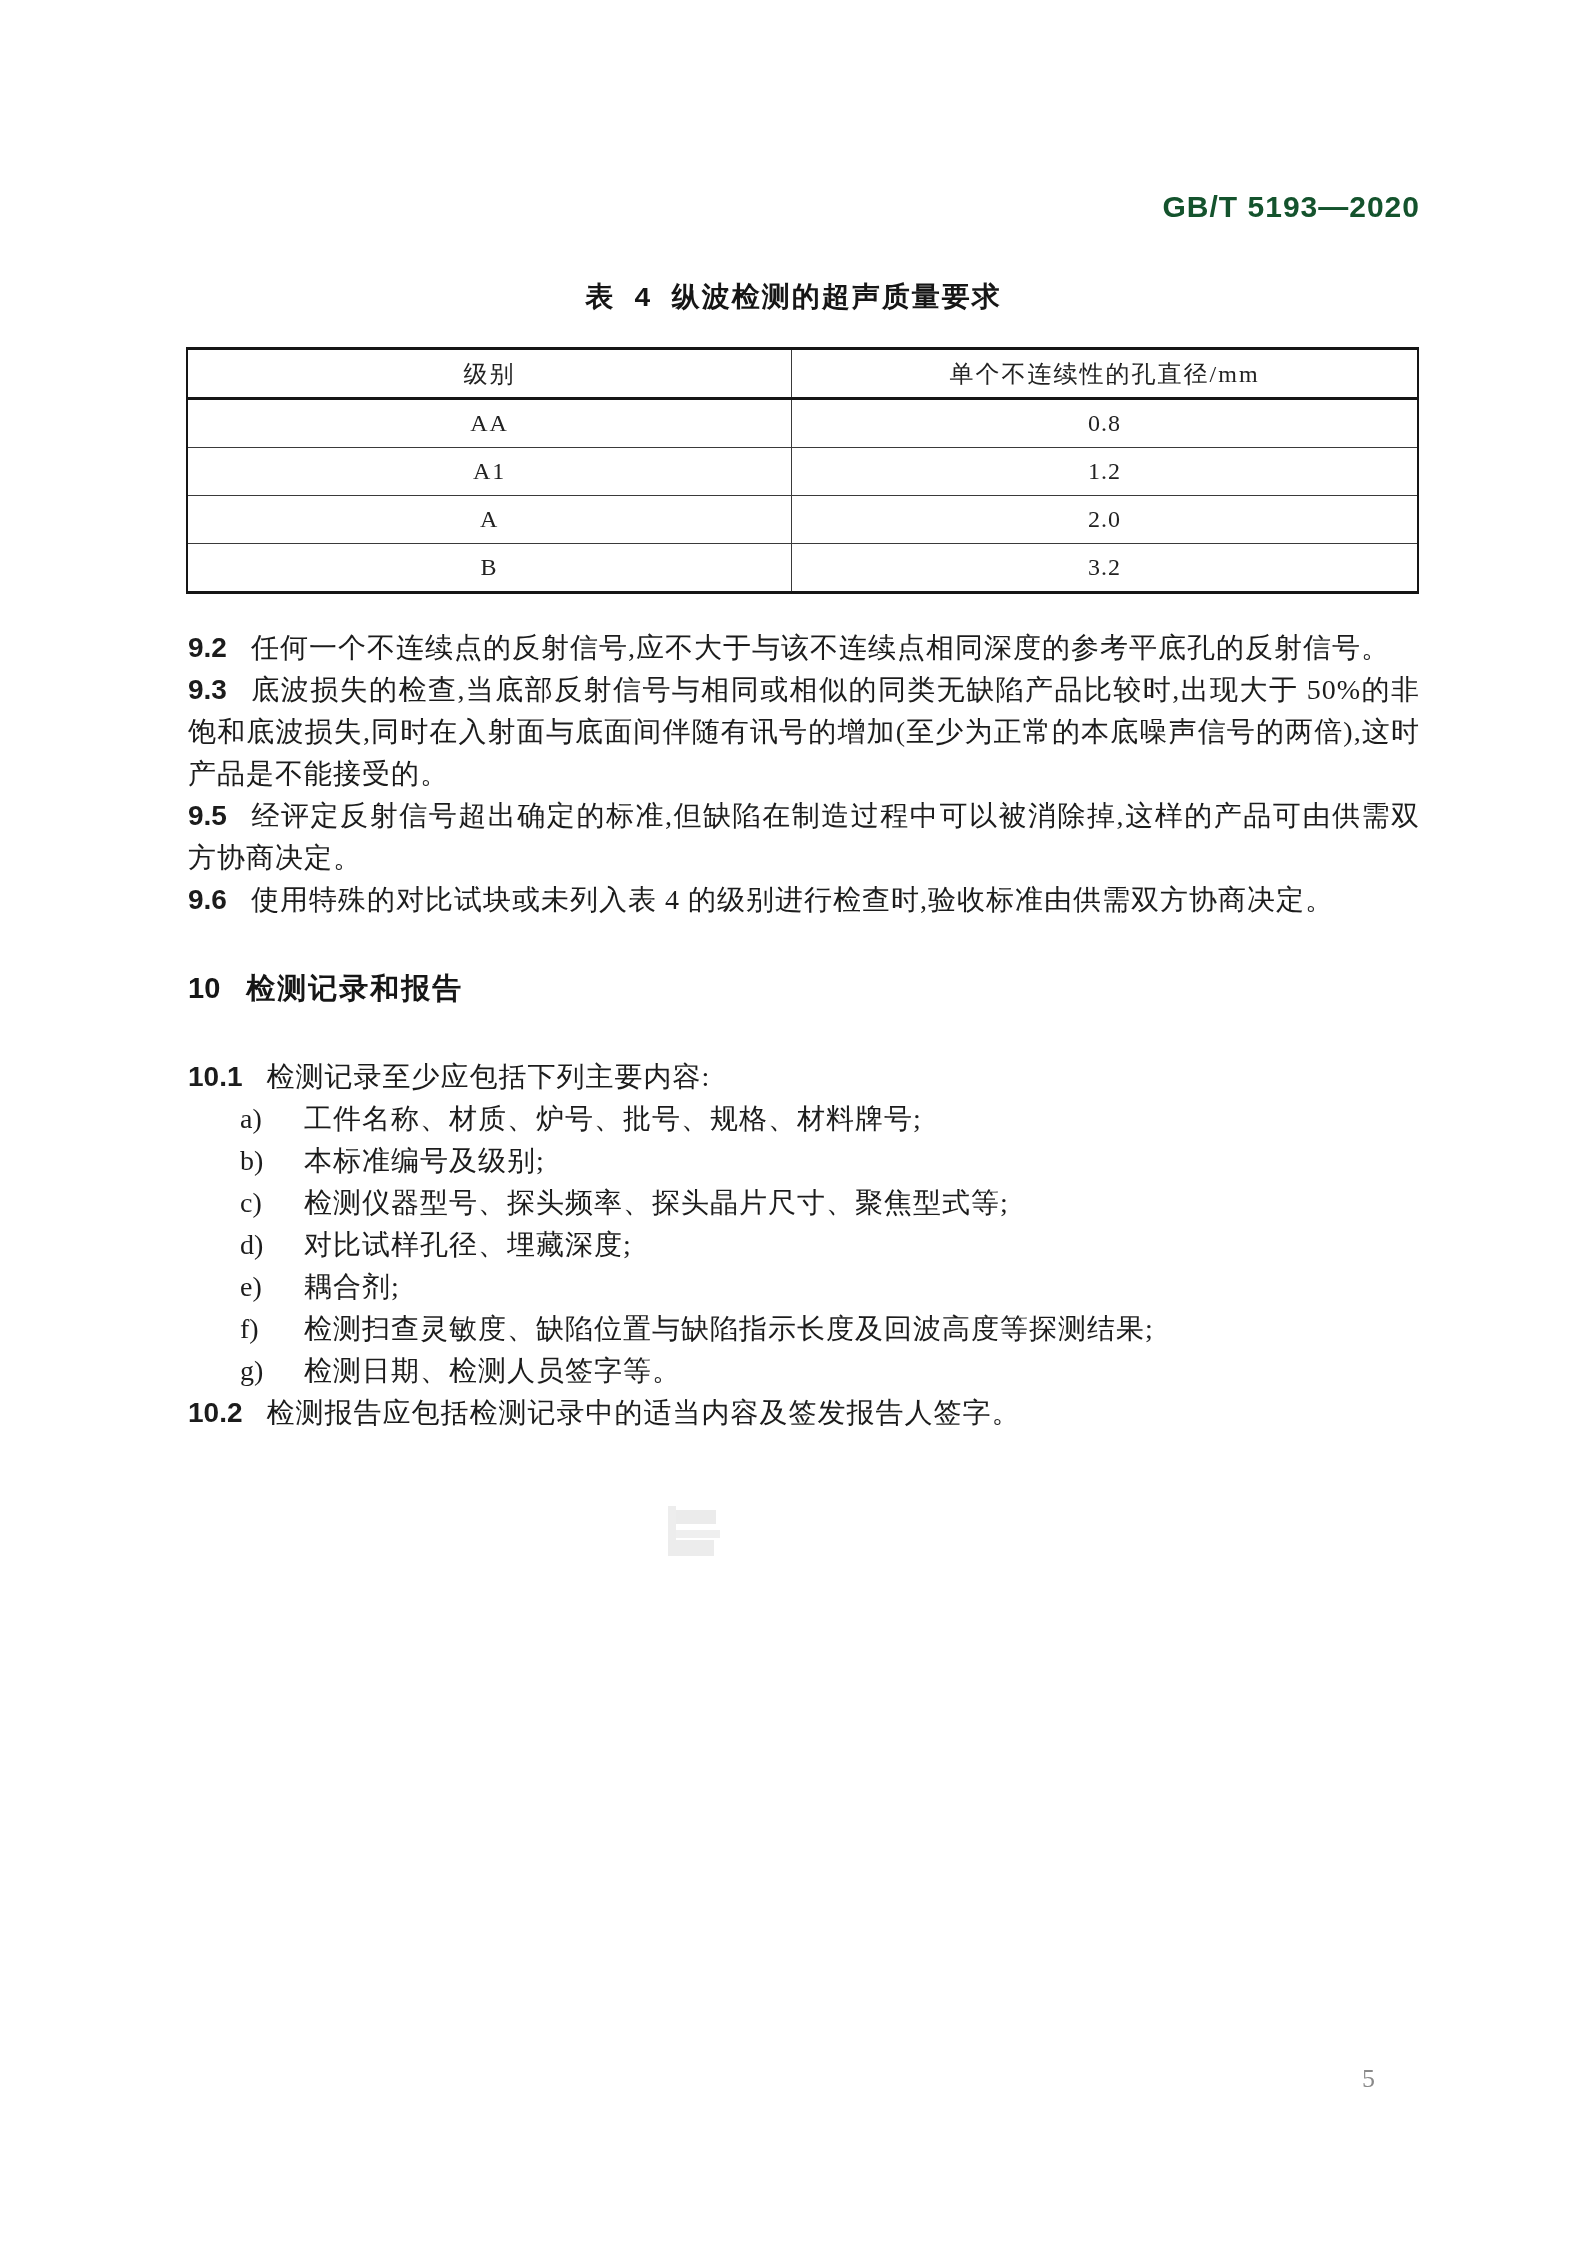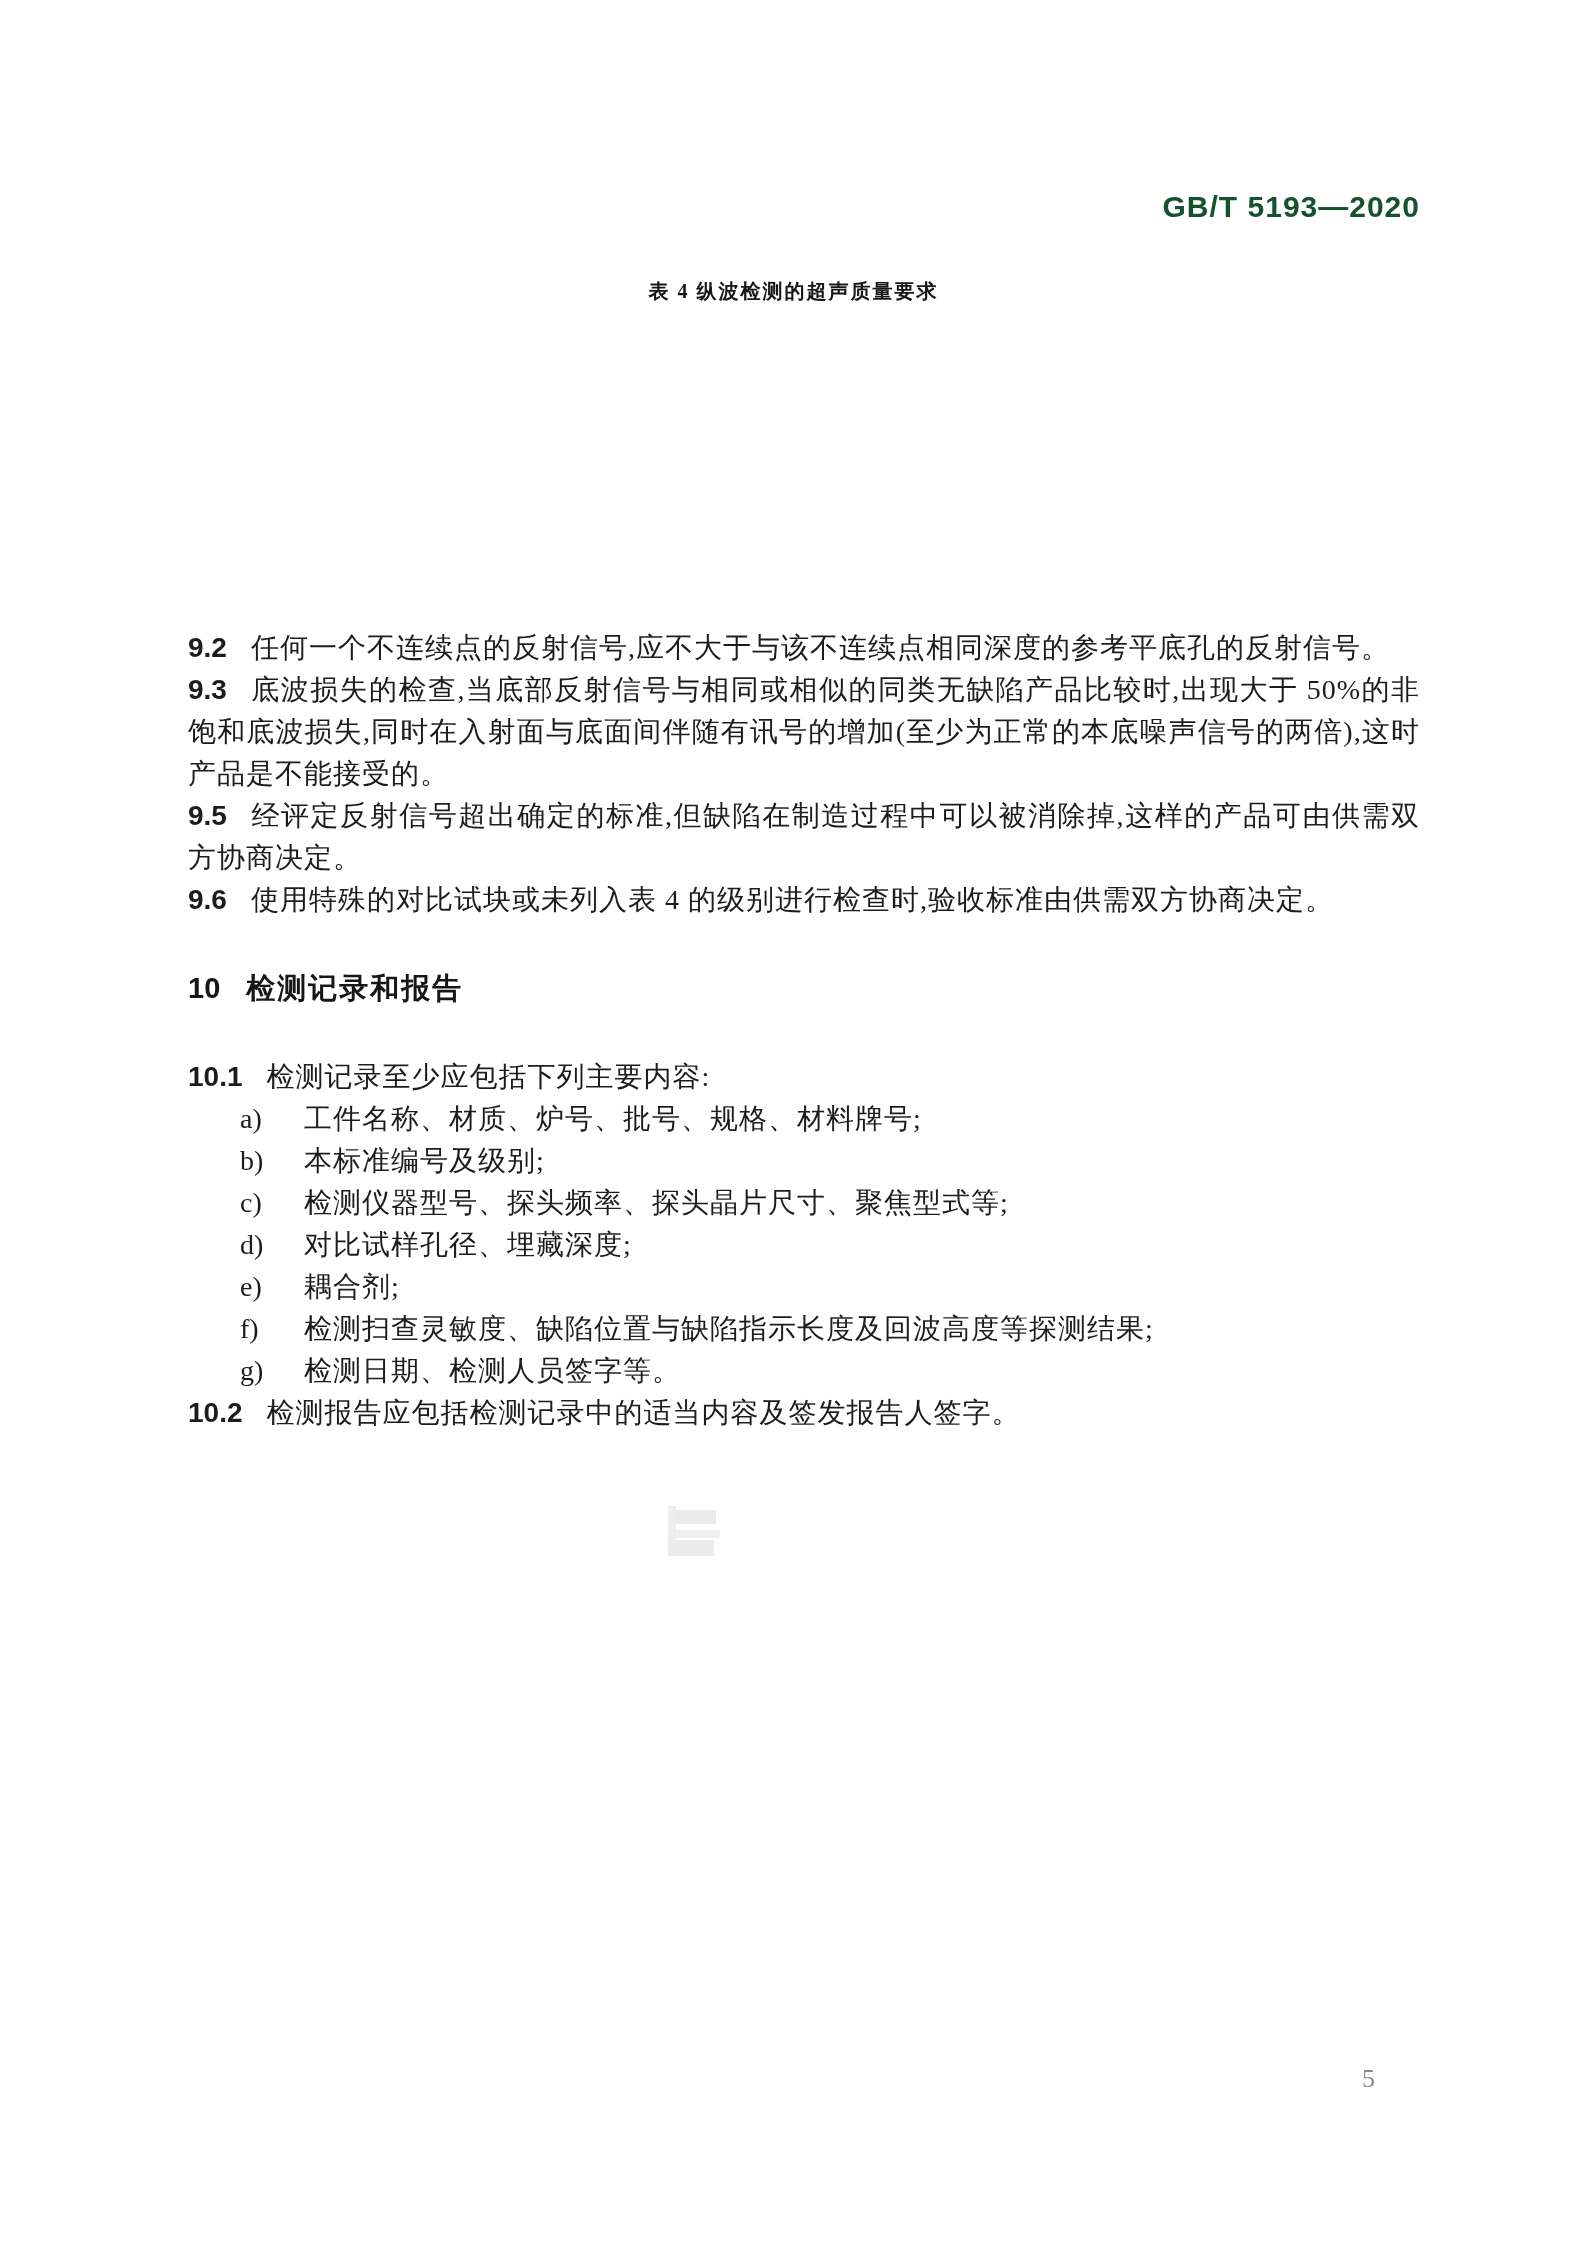--- a/index.html
+++ b/index.html
@@ -15,22 +15,22 @@
   
   .std-code{
     position:absolute;top:190px;right:167px;
     font-family:"Liberation Sans","DejaVu Sans",sans-serif;
     font-weight:bold;font-size:30px;letter-spacing:1px;color:#14532d;
   }
   
   .tbl-title{
     position:absolute;top:278px;left:0;width:100%;
     text-align:center;
-    font-family:Liberation Serif, serif;
-    font-weight:bold;font-size:20px;letter-spacing:2px;color:#161616;
+    font-family:Liberation Mono, monospace;
+    font-weight:bold;font-size:28px;letter-spacing:2px;color:#161616;
   }
   
   .tbl{
     position:absolute;top:347px;left:186px;width:1233px;
     border-collapse:collapse;table-layout:fixed;
     font-size:24px;letter-spacing:2px;color:#222;
   }
   .tbl th,.tbl td{
     text-align:center;vertical-align:middle;
     font-weight:normal;padding:0;
@@ -80,20 +80,46 @@
 </style>
 </head>
 <body>
 
 <div class="page">
 
   <div class="std-code">GB/T 5193—2020</div>
 
   <div class="tbl-title">表 4  纵波检测的超声质量要求</div>
 
+  <table class="tbl">
+    <thead>
+      <tr>
+        <th class="c1">级别</th>
+        <th>单个不连续性的孔直径/mm</th>
+      </tr>
+    </thead>
+    <tbody>
+      <tr>
+        <td class="c1">AA</td>
+        <td class="num">0.8</td>
+      </tr>
+      <tr>
+        <td class="c1">A1</td>
+        <td class="num">1.2</td>
+      </tr>
+      <tr>
+        <td class="c1">A</td>
+        <td class="num">2.0</td>
+      </tr>
+      <tr>
+        <td class="c1">B</td>
+        <td class="num">3.2</td>
+      </tr>
+    </tbody>
+  </table>
 
   <div class="body-copy">
 
     <p class="clause"><span class="cnum">9.2</span><span>任何一个不连续点的反射信号,应不大于与该不连续点相同深度的参考平底孔的反射信号。</span></p>
 
     <p class="clause"><span class="cnum">9.3</span><span>底波损失的检查,当底部反射信号与相同或相似的同类无缺陷产品比较时,出现大于 50%的非饱和底波损失,同时在入射面与底面间伴随有讯号的增加(至少为正常的本底噪声信号的两倍),这时产品是不能接受的。</span></p>
 
 
     <p class="clause"><span class="cnum">9.5</span><span>经评定反射信号超出确定的标准,但缺陷在制造过程中可以被消除掉,这样的产品可由供需双方协商决定。</span></p>
 

